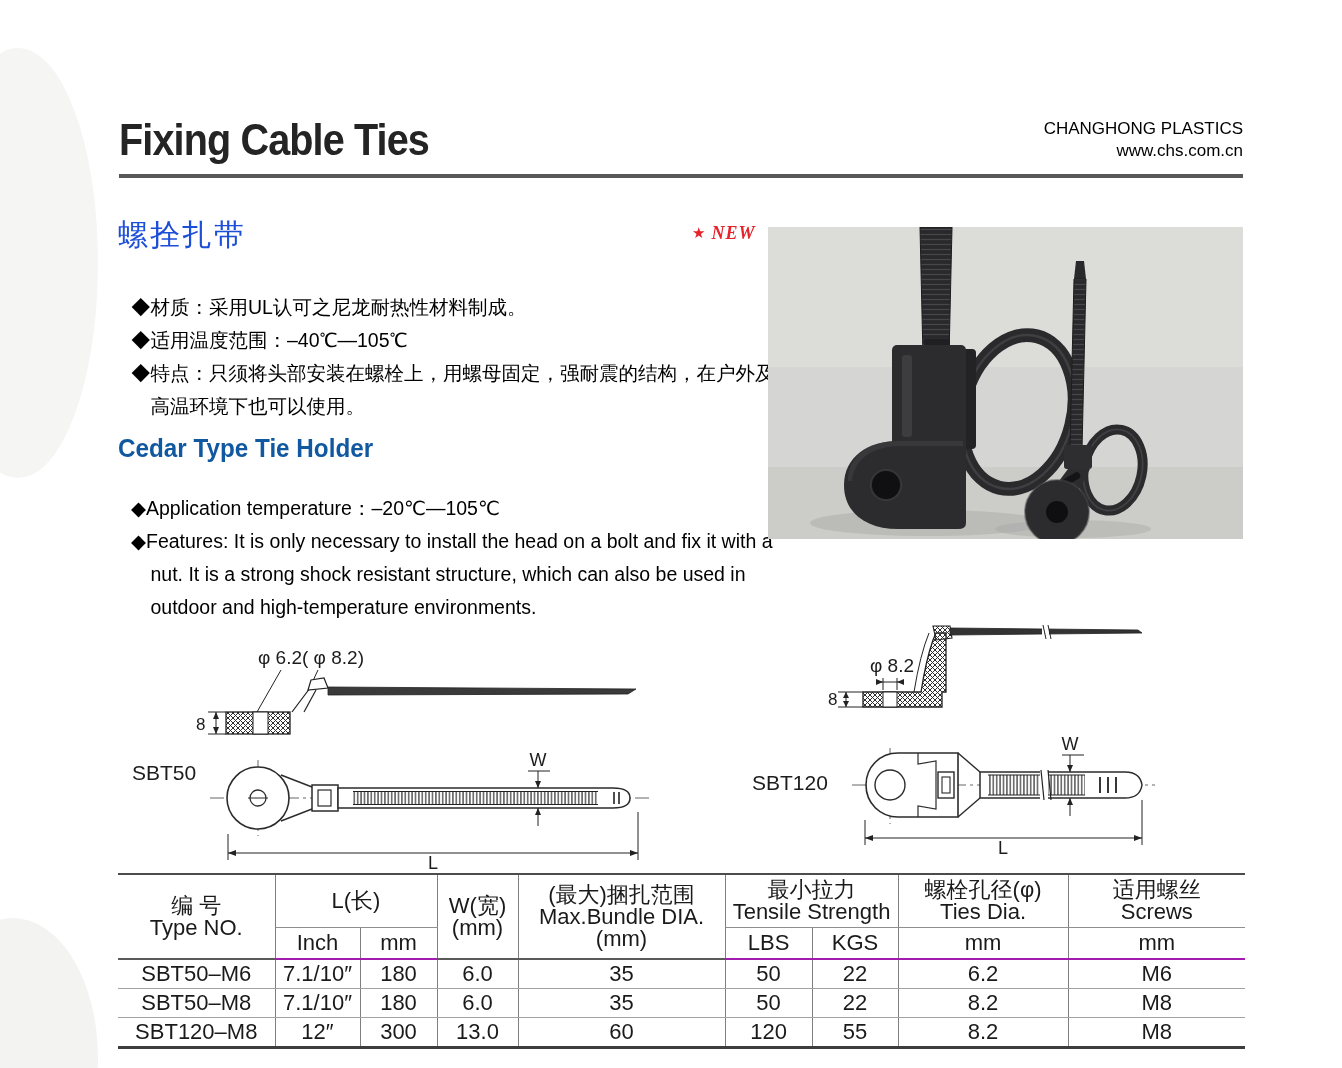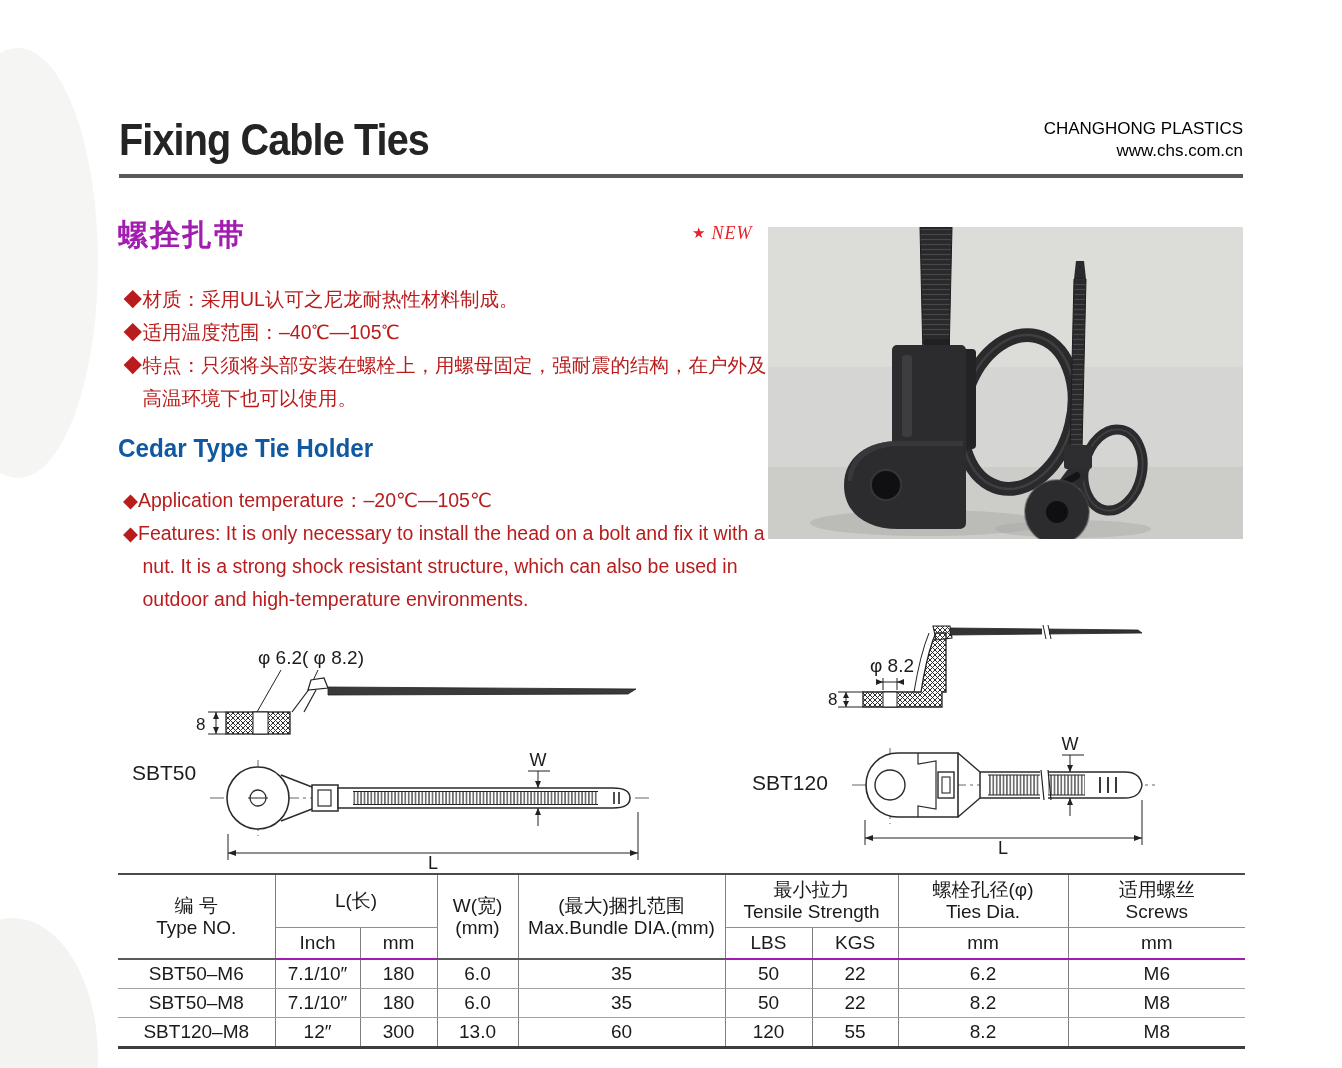--- a/index.html
+++ b/index.html
@@ -7,40 +7,40 @@
         font-family:"Liberation Sans",sans-serif;color:#1c1c1c;}
   .edge-shade{position:absolute;border-radius:50%;}
   .edge-shade.top{left:-62px;top:48px;width:160px;height:430px;background:#f5f5f3;}
   .edge-shade.bottom{left:-72px;top:918px;width:170px;height:280px;background:#f3f3f1;}
 
   .page-title{position:absolute;left:119px;top:114px;font-size:45px;font-weight:bold;
               letter-spacing:-1px;color:#242424;transform:scaleX(.88);transform-origin:left top;white-space:nowrap;}
   .company{position:absolute;right:99px;top:118px;text-align:right;font-size:17px;line-height:22px;color:#000000;}
   .header-rule{position:absolute;left:119px;top:174px;width:1124px;height:4px;background:#57585a;}
 
-  .cn-title{position:absolute;left:118px;top:215px;font-size:30px;font-weight:700;color:#a21caf;letter-spacing:2px;}
+  .cn-title{position:absolute;left:118px;top:215px;font-size:30px;font-weight:400;color:#1d4ed8;letter-spacing:2px;}
   .new-badge{position:absolute;left:692px;top:223px;color:#e5232b;white-space:nowrap;}
   .new-badge .star{font-size:15px;vertical-align:1px;}
-  .new-badge .lbl{font-family:"Liberation Serif",serif;font-style:italic;font-weight:normal;
+  .new-badge .lbl{font-family:"Liberation Serif",serif;font-style:italic;font-weight:bold;
                   font-size:18px;letter-spacing:1px;margin-left:6px;}
 
-  .bullets{position:absolute;list-style:none;margin:4px;padding:0;font-size:19.5px;line-height:33px;color:#b91c1c;}
+  .bullets{position:absolute;list-style:none;margin:12px;padding:0;font-size:19.5px;line-height:33px;color:#000000;}
   .bullets li{text-indent:-1em;padding-left:1em;}
   .cn-bullets{left:119px;top:279px;width:662px;}
   .en-bullets{left:119px;top:480px;width:662px;}
   .en-title{position:absolute;left:118px;top:434px;font-size:25px;font-weight:bold;color:#10589f;
             transform:scaleX(.97);transform-origin:left top;white-space:nowrap;}
 
   .photo{position:absolute;left:768px;top:227px;width:475px;height:312px;}
   .dwg50{position:absolute;left:118px;top:638px;width:565px;height:232px;}
   .dwg120{position:absolute;left:740px;top:600px;width:510px;height:255px;}
   svg text{font-family:"Liberation Sans",sans-serif;fill:#1c1c1c;}
 
   .table-wrap{position:absolute;left:118px;top:873px;width:1127px;}
-  table.spec{width:1127px;border-collapse:collapse;table-layout:fixed;font-size:19px;color:#1a1a1a;
+  table.spec{width:1127px;border-collapse:collapse;table-layout:fixed;font-size:22px;color:#1a1a1a;
              border-top:2px solid #4c4c4c;border-bottom:3px solid #3d3d3d;}
   table.spec th,table.spec td{font-weight:normal;text-align:center;vertical-align:middle;padding:0;
              border-right:1px solid #7f7f7f;}
   table.spec tr > *:last-child{border-right:none;}
   .h1 th{height:52px;line-height:22px;}
   .h2 th{height:30px;border-bottom:2px solid #a21caf;}
   .h1 th.span2{border-bottom:2px solid #5a5a5a;}
   .h1 th.subabove{border-bottom:1px solid #8f8f8f;}
   tbody td{height:28px;border-bottom:1px solid #a2a2a2;}
   tbody tr:last-child td{border-bottom:none;}

